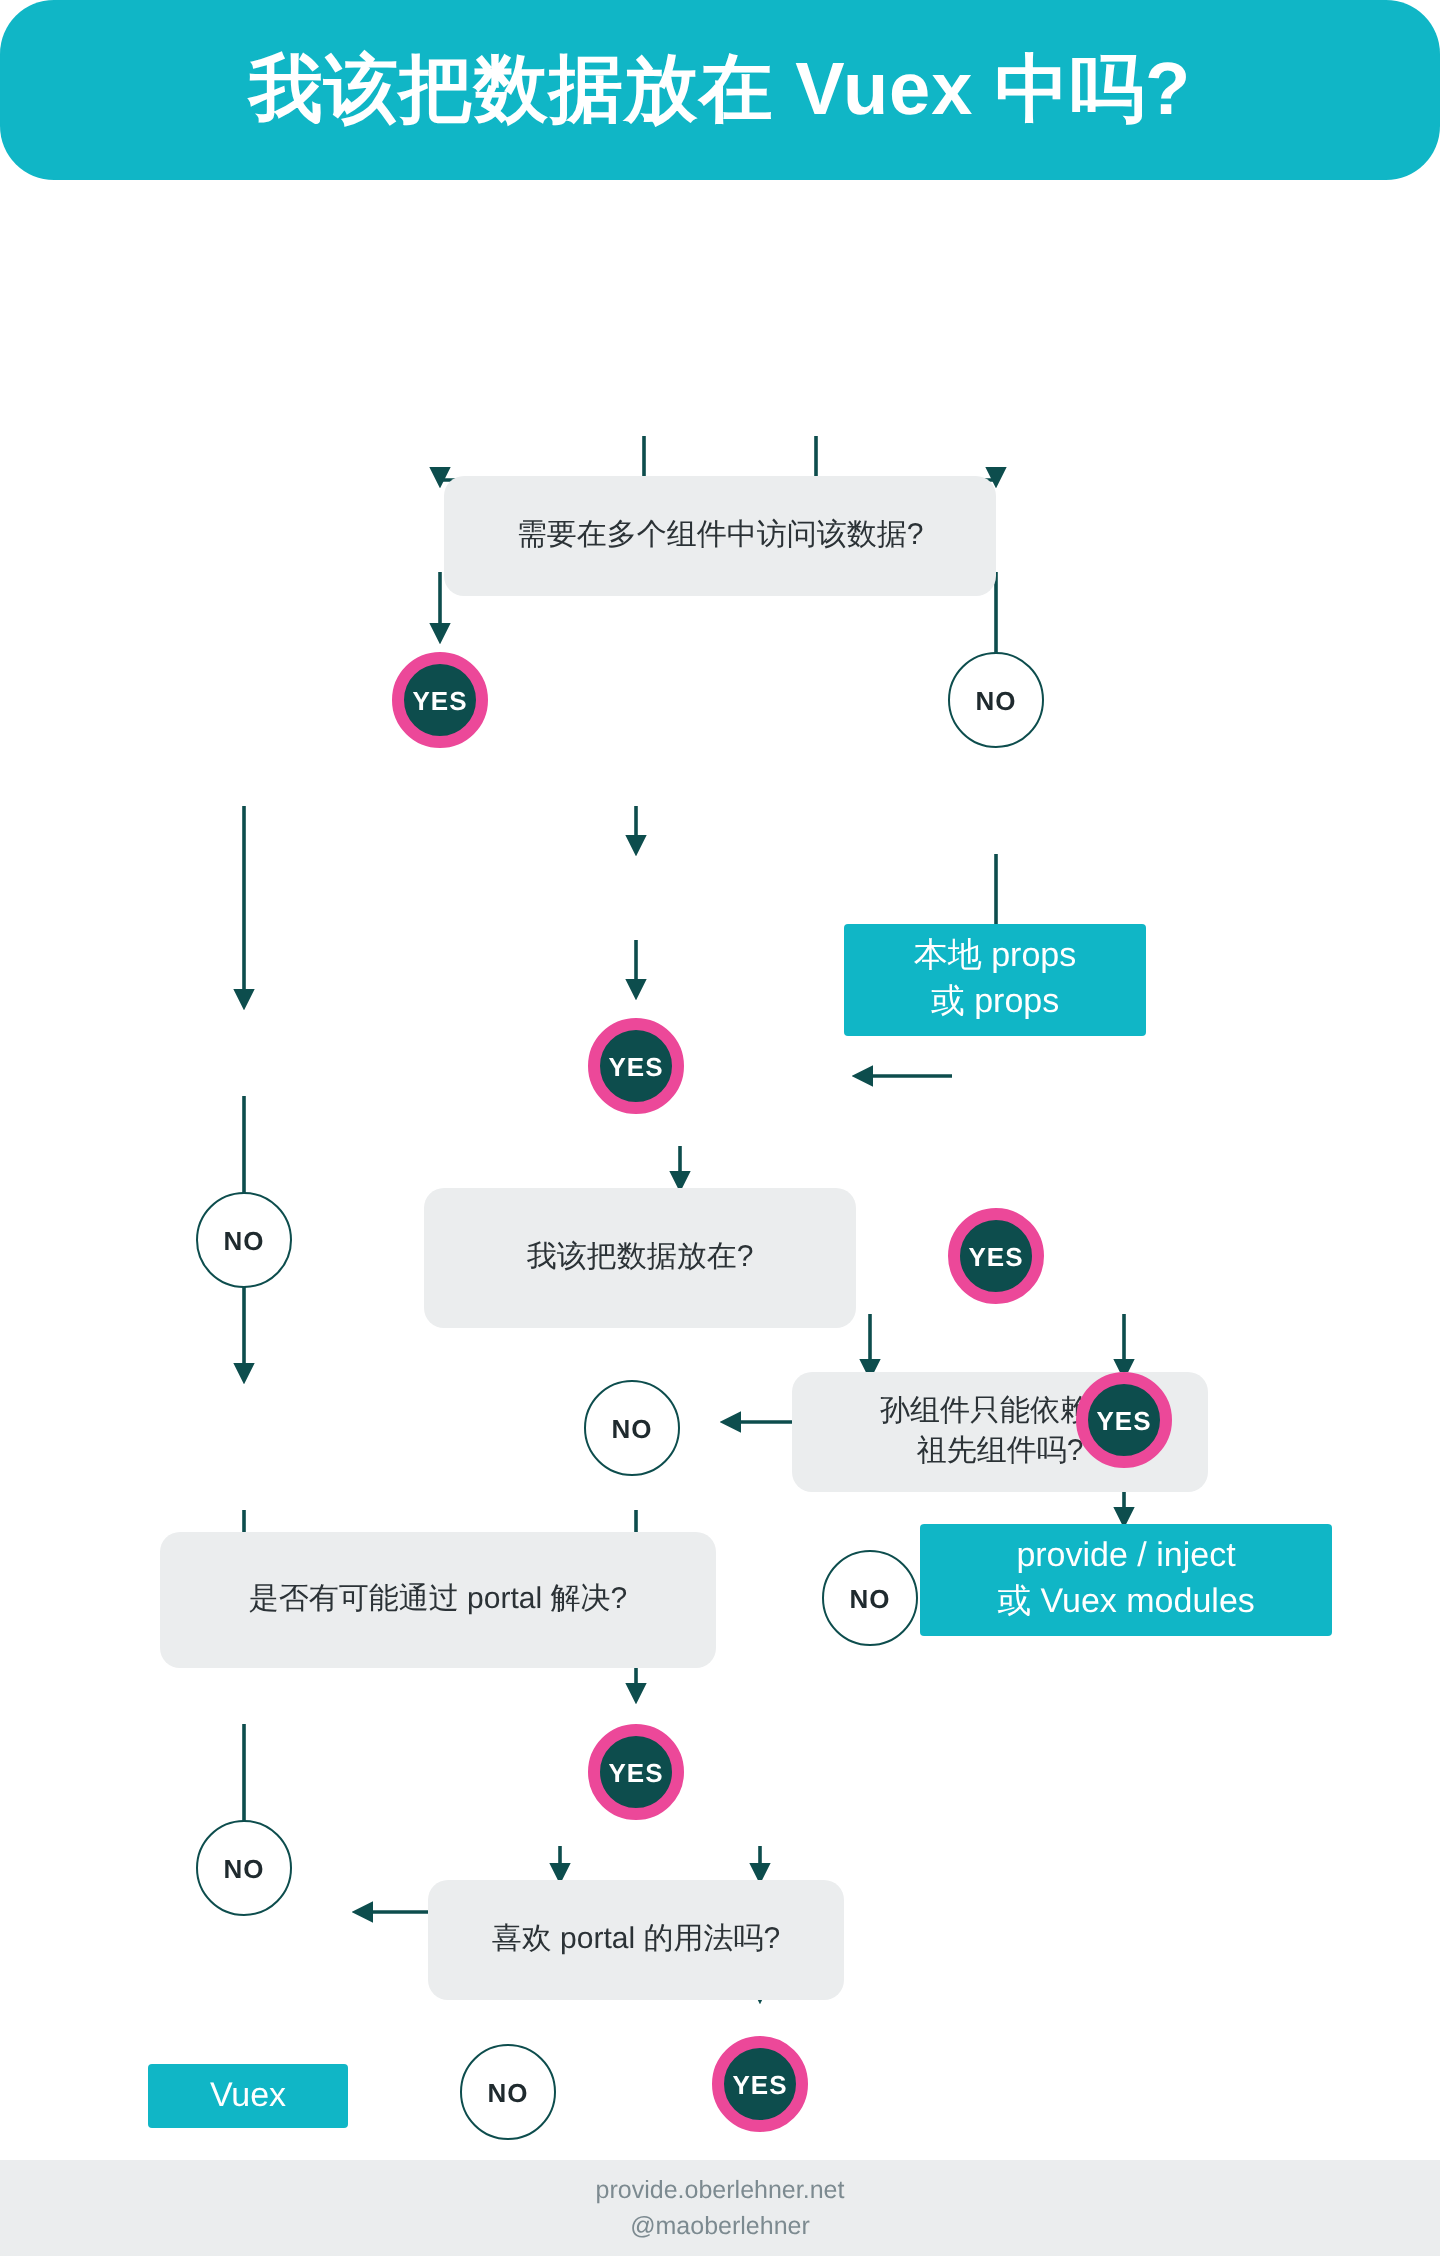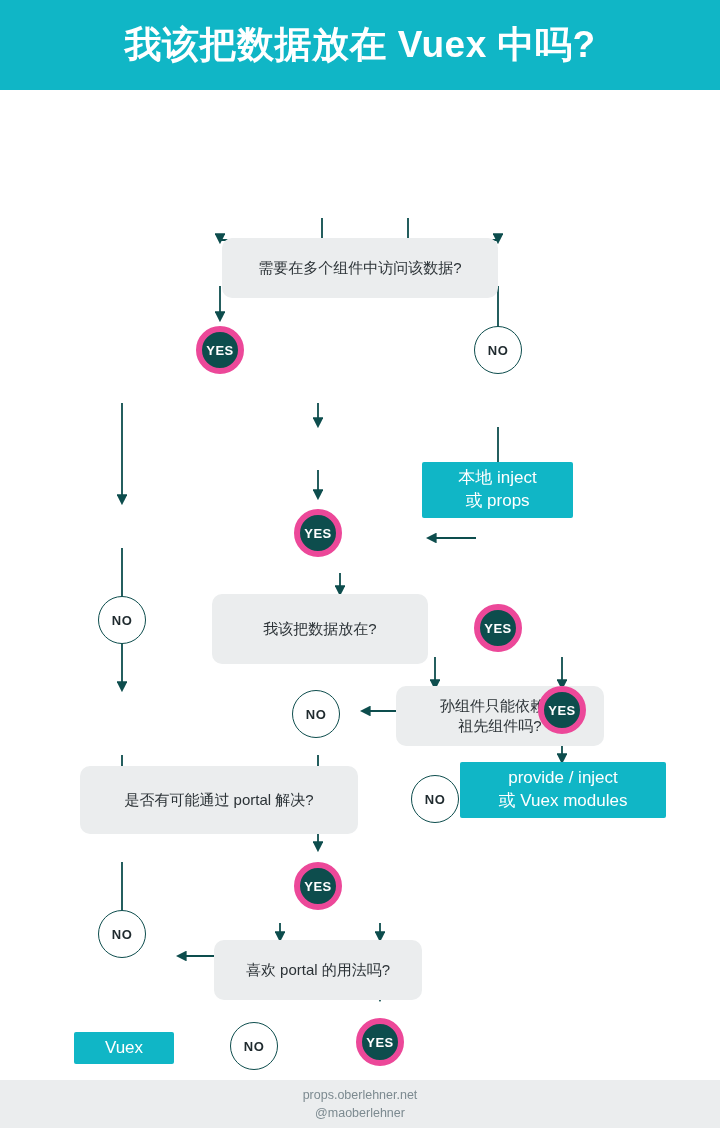--- a/index.html
+++ b/index.html
@@ -16,20 +16,21 @@
   }
   #header {
     position: absolute;
     left: 0; top: 0;
     width: 720px;
     height: 90px;
     background: #10b6c6;
     display: flex;
     align-items: center;
     justify-content: center;
+    border-radius: 27px;
   }
   #header-title {
     color: #ffffff;
     font-size: 37px;
     font-weight: bold;
     letter-spacing: 0.5px;
     white-space: nowrap;
   }
   #canvas {
     position: absolute;
@@ -172,21 +173,21 @@
   </svg>
 
   <div class="node q-box" style="left:222px; top:148px; width:276px; height:60px;">需要在多个组件中访问该数据?</div>
 
   <div class="badge badge-yes" style="left:196px; top:236px; width:48px; height:48px;">YES</div>
 
   <div class="badge badge-no" style="left:474px; top:236px; width:48px; height:48px;">NO</div>
 
 
   <div class="node result-box" style="left:422px; top:372px; width:151px; height:56px; flex-direction:column;">
-    <span>本地 inject</span>
+    <span>本地 props</span>
     <span>或 props</span>
   </div>
 
   <div class="badge badge-yes" style="left:294px; top:419px; width:48px; height:48px;">YES</div>
 
   <div class="badge badge-no" style="left:98px; top:506px; width:48px; height:48px;">NO</div>
 
   <div class="node q-box" style="left:212px; top:504px; width:216px; height:70px;">我该把数据放在?</div>
 
   <div class="badge badge-yes" style="left:474px; top:514px; width:48px; height:48px;">YES</div>
@@ -219,15 +220,15 @@
 
   <div class="badge badge-no" style="left:230px; top:932px; width:48px; height:48px;">NO</div>
 
   <div class="node result-box" style="left:74px; top:942px; width:100px; height:32px;">Vuex</div>
 
   <div class="node result-box" style="left:303px; top:1004px; width:156px; height:32px;">PortalVue</div>
 
 </div>
 
 <div id="footer">
-  <div class="footer-line">props.oberlehner.net</div>
+  <div class="footer-line">provide.oberlehner.net</div>
   <div class="footer-line">@maoberlehner</div>
 </div>
 
 </body></html>

